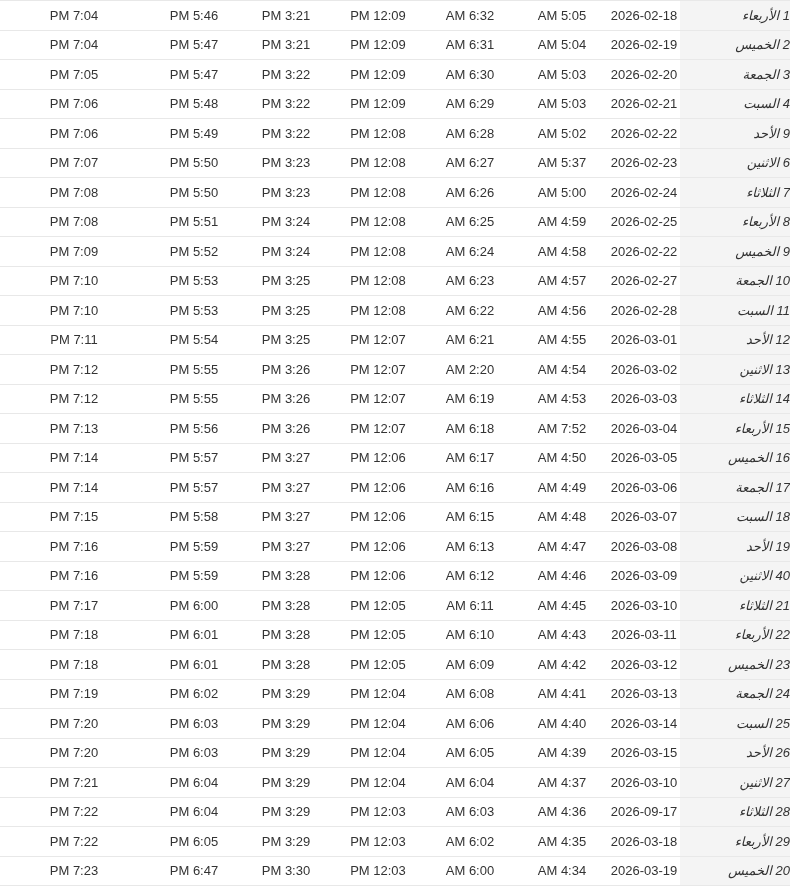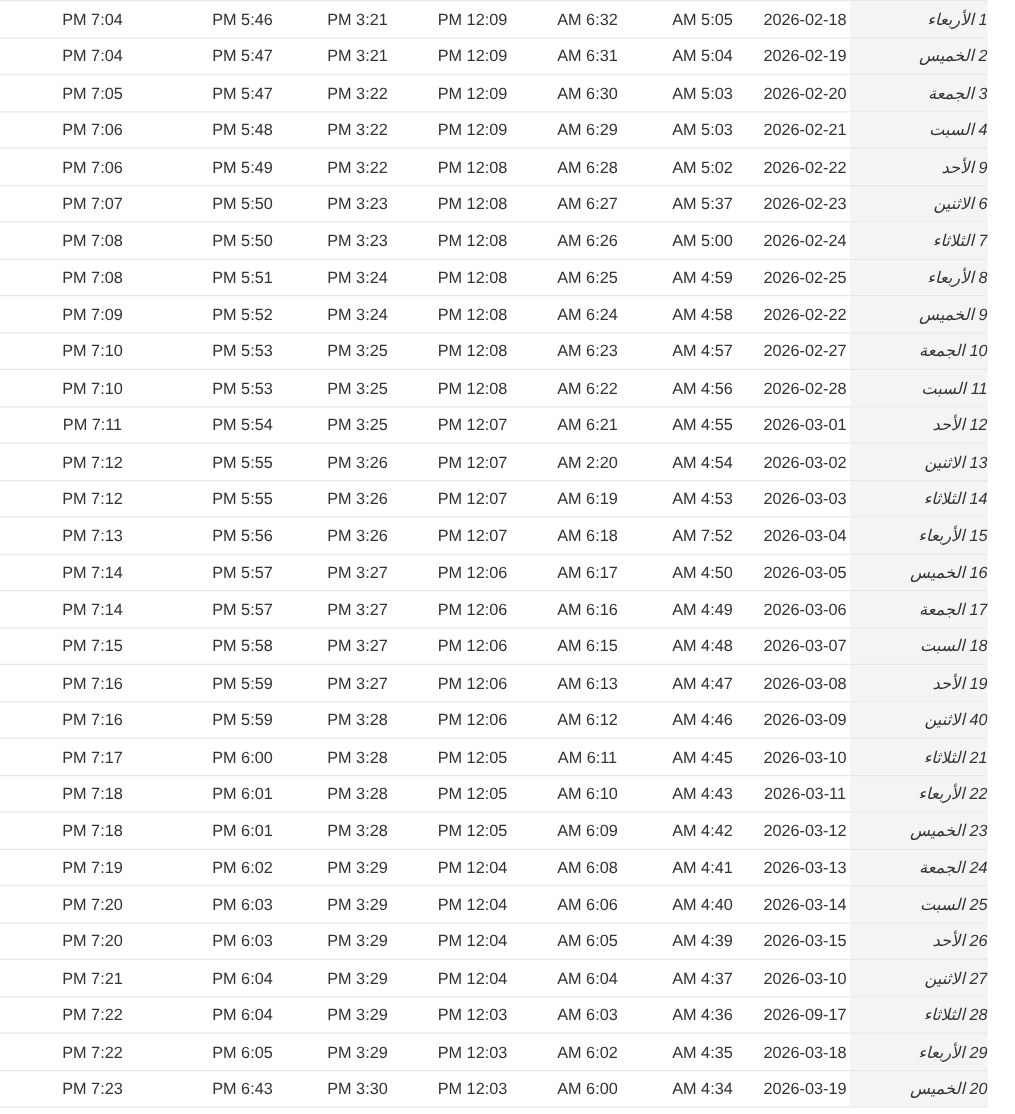--- a/index.html
+++ b/index.html
@@ -361,19 +361,19 @@
       <td class="cell-time">PM 6:05</td>
       <td class="cell-time">PM 7:22</td>
     </tr>
         <tr>
       <td class="cell-day">20 الخميس</td>
       <td class="cell-date">2026-03-19</td>
       <td class="cell-time">AM 4:34</td>
       <td class="cell-time">AM 6:00</td>
       <td class="cell-time">PM 12:03</td>
       <td class="cell-time">PM 3:30</td>
-      <td class="cell-time">PM 6:43</td>
+      <td class="cell-time">PM 6:47</td>
       <td class="cell-time">PM 7:23</td>
     </tr>
       </tbody>
   </table>
 
 </div>
 
 </body></html>

